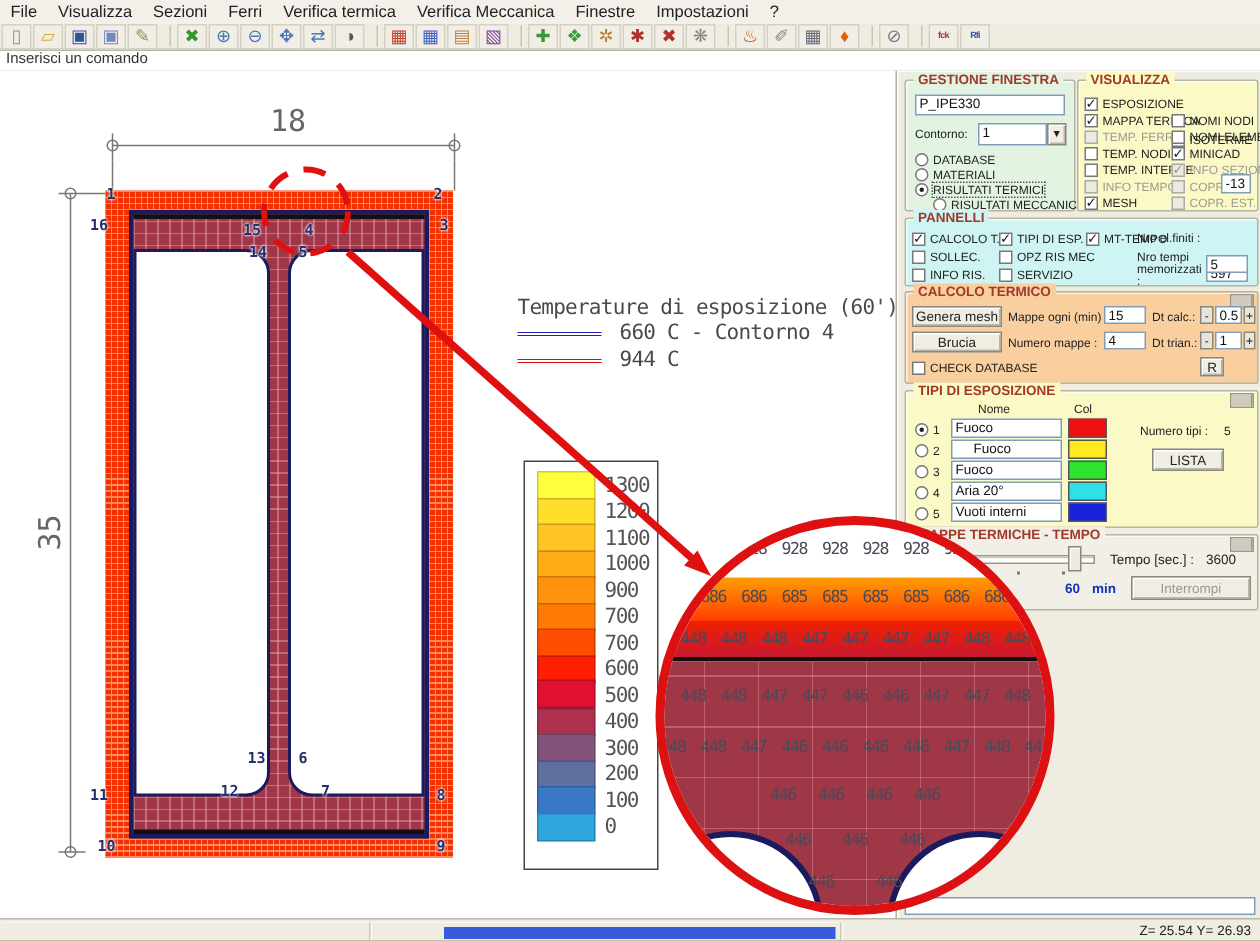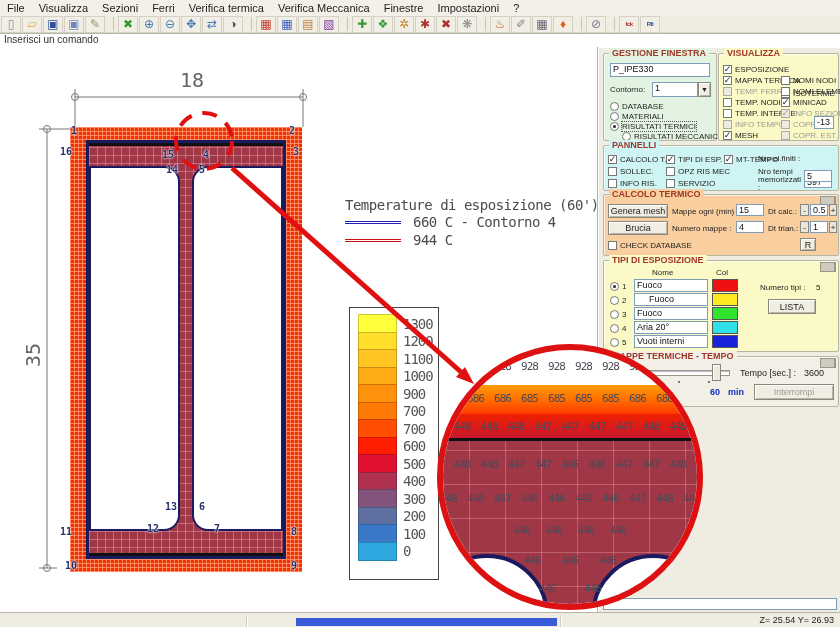--- a/index.html
+++ b/index.html
@@ -234,21 +234,21 @@
           <div class="lb">700</div>
         </div>
         <div class="scalerow" style="top: 112px;">
           <div class="sw" style="background: rgb(255, 78, 0);"></div>
           <div class="lb">700</div>
         </div>
         <div class="scalerow" style="top: 129.5px;">
           <div class="sw" style="background: rgb(255, 30, 0);"></div>
           <div class="lb">600</div>
         </div>
-        <div class="scalerow" style="top: 147px;">
+        <div class="scalerow" style="top: 147px; align-items: flex-end;">
           <div class="sw" style="background: rgb(224, 16, 48);"></div>
           <div class="lb">500</div>
         </div>
         <div class="scalerow" style="top: 164.5px;">
           <div class="sw" style="background: rgb(176, 48, 80);"></div>
           <div class="lb">400</div>
         </div>
         <div class="scalerow" style="top: 182px;">
           <div class="sw" style="background: rgb(132, 83, 124);"></div>
           <div class="lb">300</div>

